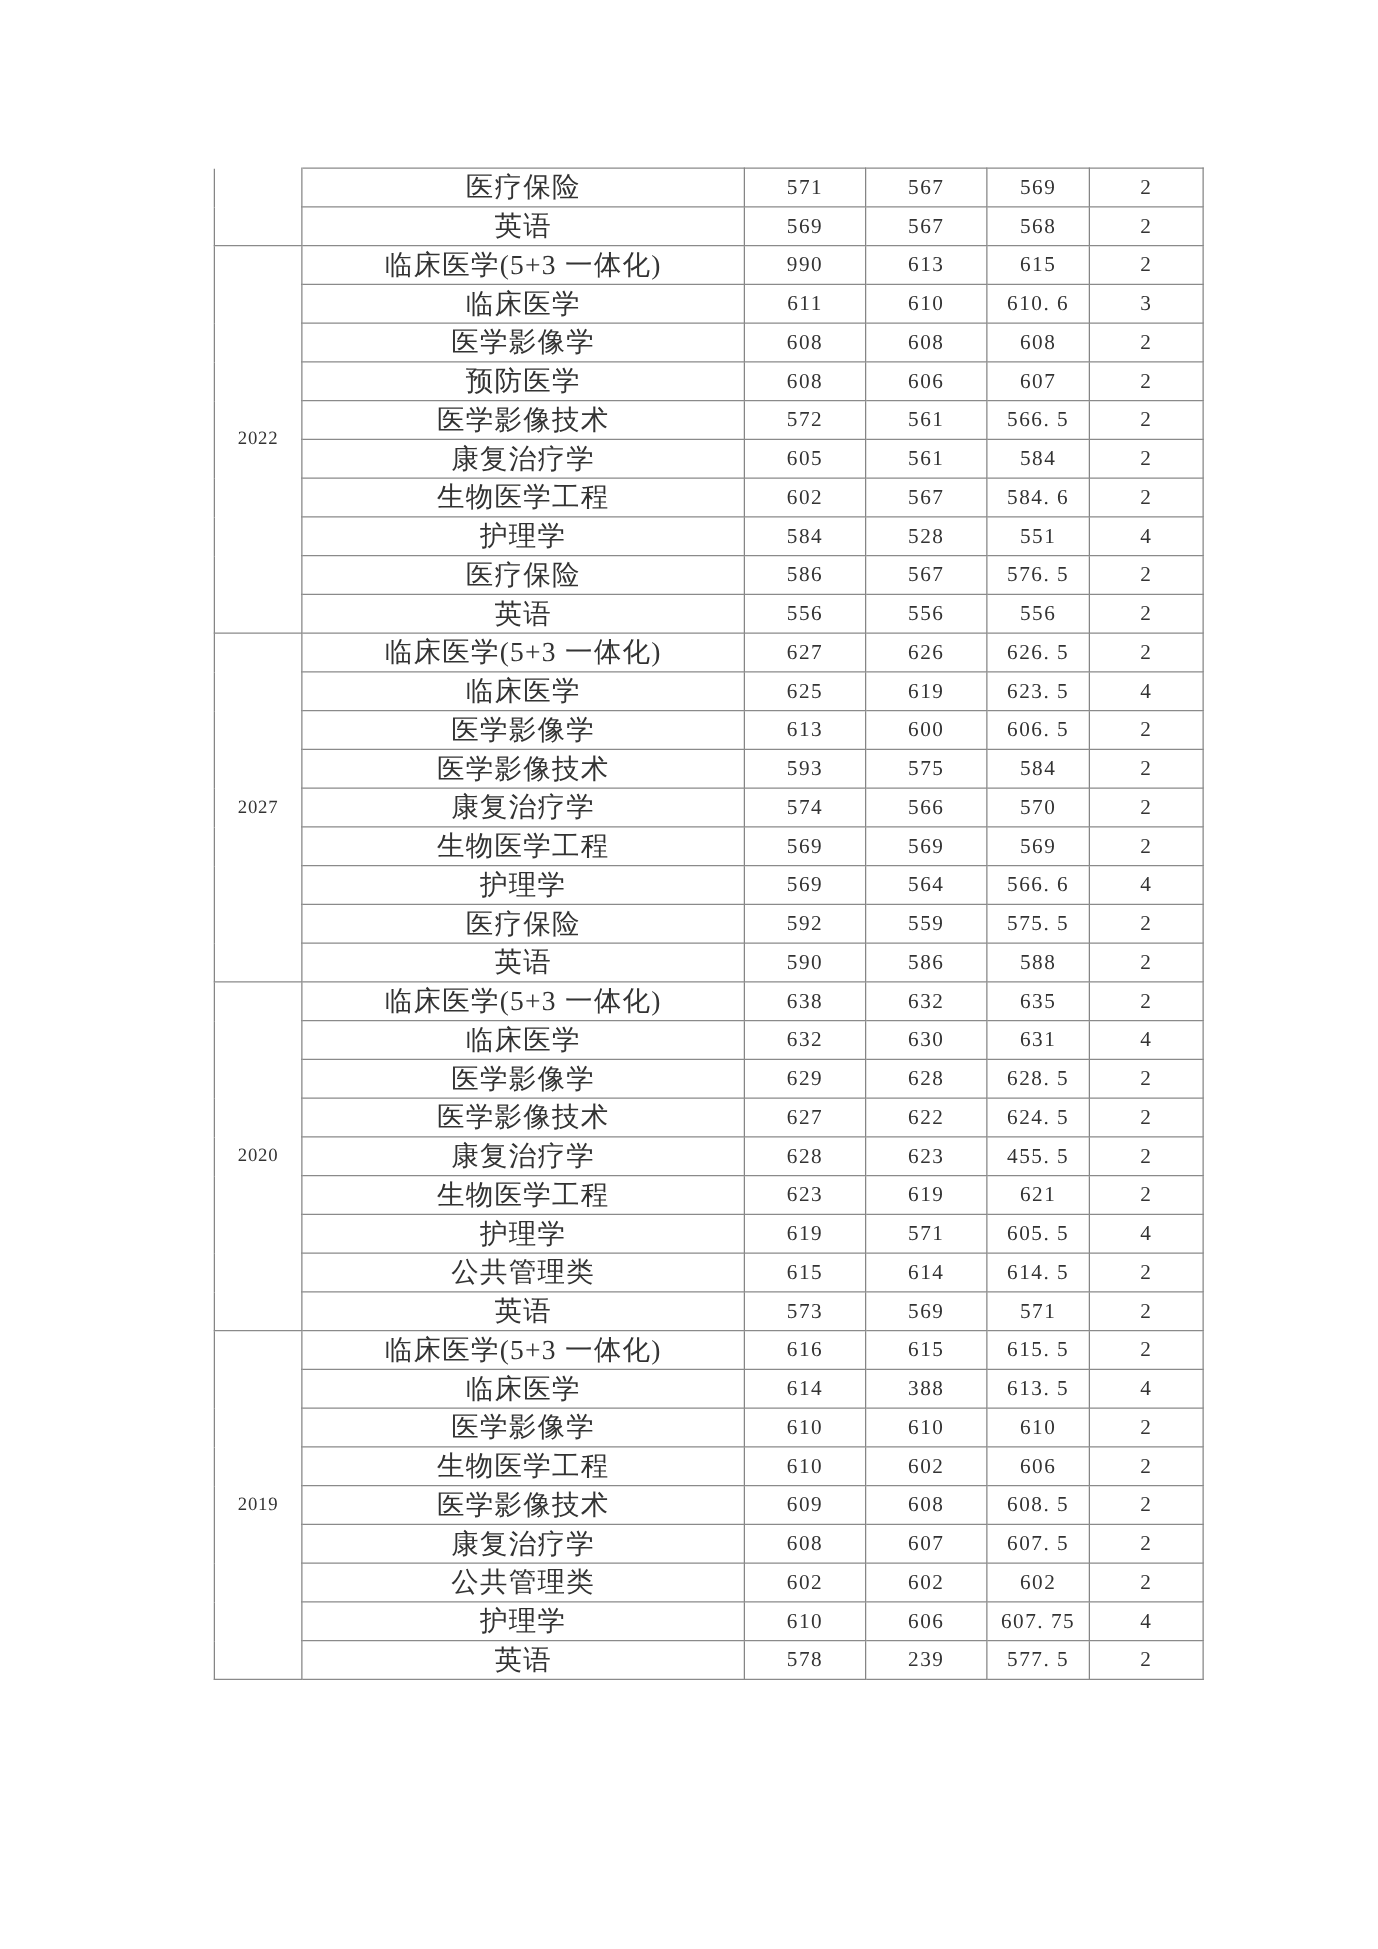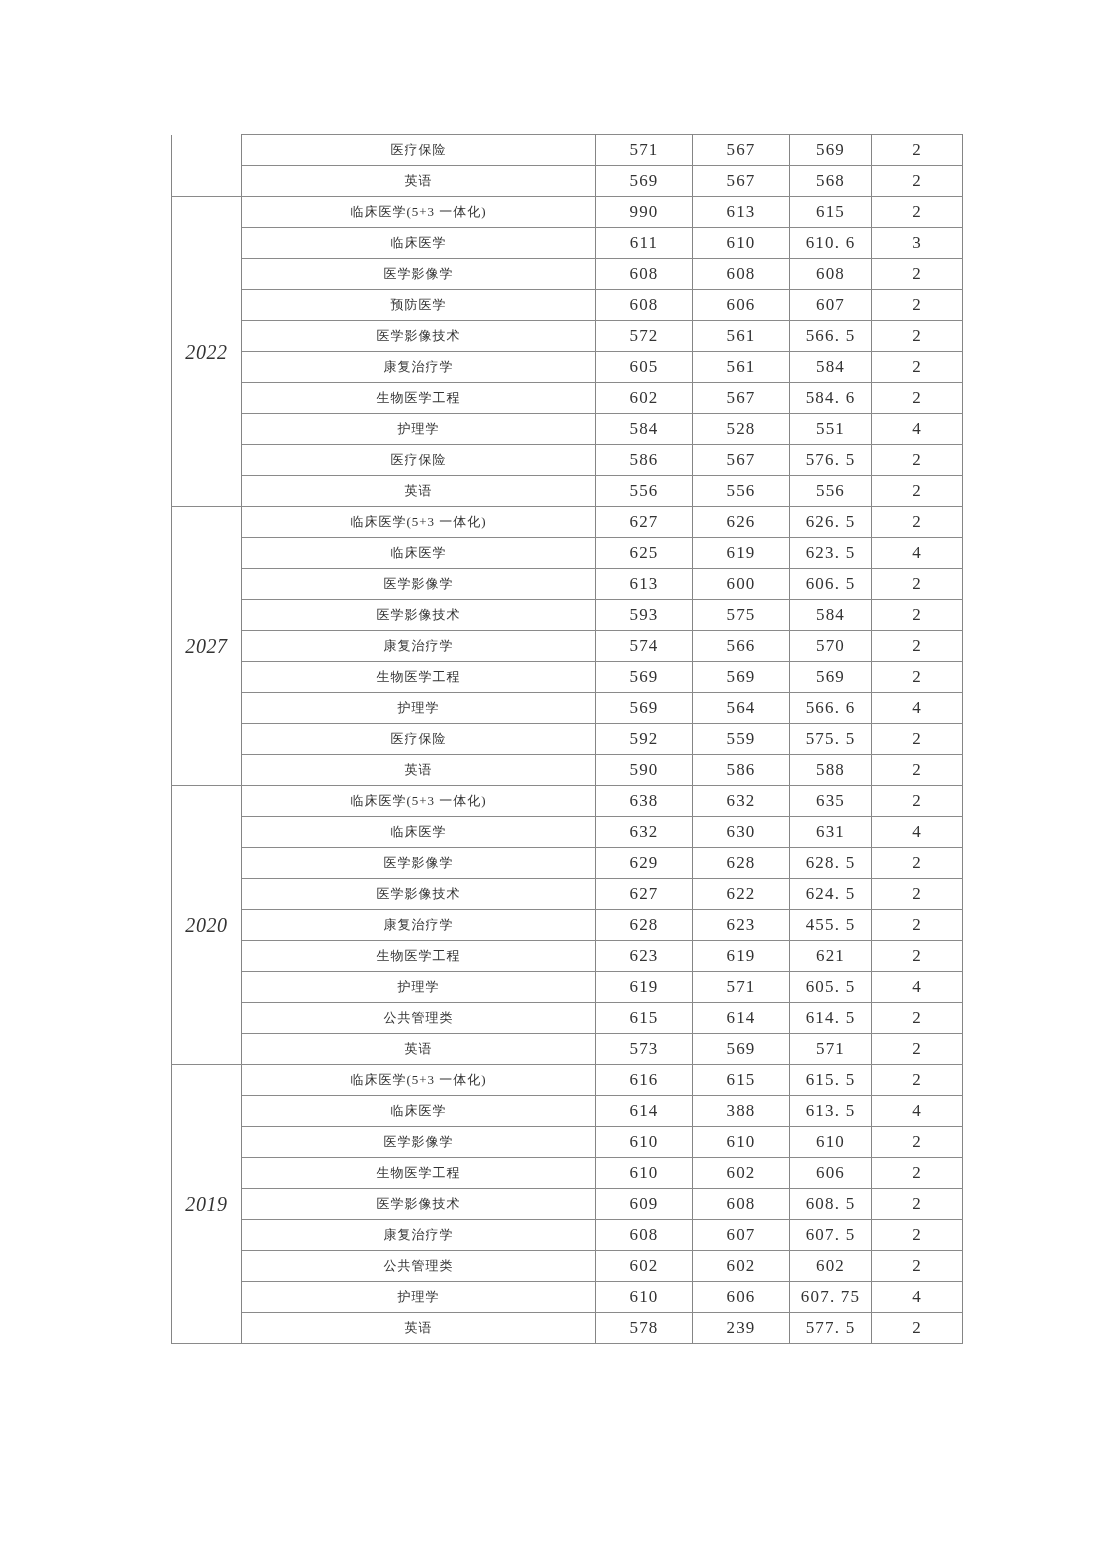--- a/index.html
+++ b/index.html
@@ -49,28 +49,27 @@
     background: #ffffff;
   }
 
   
   td.year-cell-open-top {
     border-top: none;
   }
 
   td.year-cell {
     width: 65px;
-    font-size: 20px;
+    font-size: 15px;
     letter-spacing: 0.6px;
-    font-style: italic;
   }
 
   td.major-cell {
     width: 349px;
-    font-size: 13px;
+    font-size: 22px;
     letter-spacing: 1px;
   }
 
   td.num-cell {
     width: 92px;
   }
   td.num-cell-avg {
     width: 77px;
   }
   td.num-cell-count {

